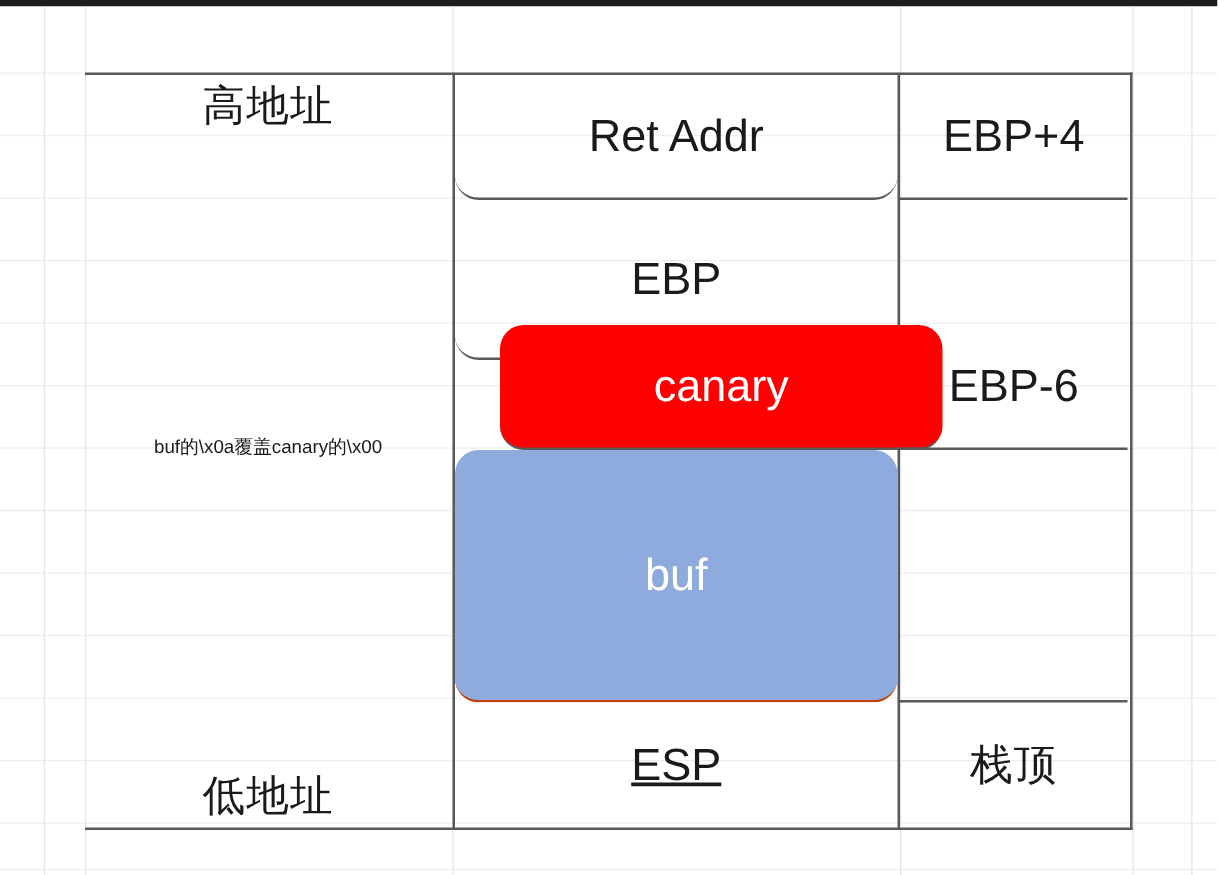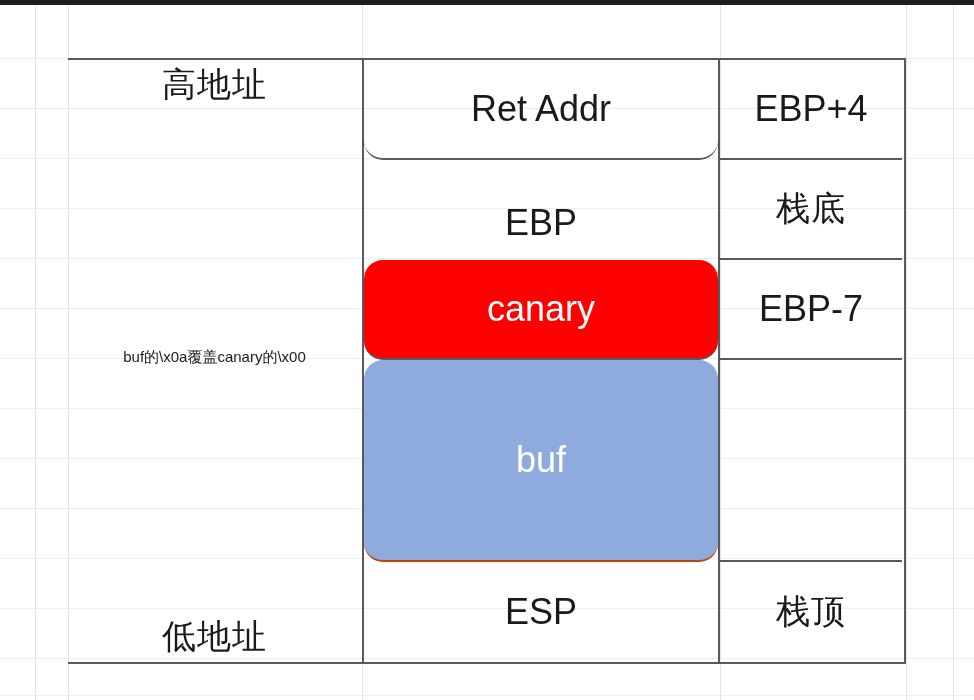--- a/index.html
+++ b/index.html
@@ -82,24 +82,24 @@
     color: #1a1a1a;
     text-align: center;
     white-space: nowrap;
   }
 
   
   #col-mid .cell { width: 354px; border-radius: 19px; }
   .c-ret   { top: 0px;   height: 100px; border-bottom: 2px solid #595959; }
   .c-ebp   { top: 100px; height: 128px; border-bottom: 2px solid #595959; }
   .c-canary{ top: 200px; height: 100px; background: #ff0000; color: #ffffff;
-             border-bottom: 2px solid #595959; }
+             border-bottom: 2px solid #595959; margin-left: 36px; }
   .c-buf   { top: 300px; height: 202px; background: #8faadc; color: #ffffff;
              border-bottom: 2px solid #c2410c; }
-  .c-esp   { top: 502px; height: 100px; }
+  .c-esp   { top: 502px; height: 100px; text-decoration: underline; }
 
   
   #col-right .cell { width: 182px; }
   .r-ebp4  { top: 0px;   height: 100px; border-bottom: 2px solid #595959; }
   .r-base  { top: 100px; height: 100px; border-bottom: 2px solid #595959; }
   .r-ebpm8 { top: 200px; height: 100px; border-bottom: 2px solid #595959; }
   .r-gap   { top: 300px; height: 202px; border-bottom: 2px solid #595959; }
   .r-top   { top: 502px; height: 100px; text-align: center; }
 
   
@@ -151,19 +151,18 @@
   <div class="tbl" id="col-mid">
     <div class="cell c-ret t-big">Ret Addr</div>
     <div class="cell c-ebp t-big">EBP</div>
     <div class="cell c-canary t-big">canary</div>
     <div class="cell c-buf t-big">buf</div>
     <div class="cell c-esp t-big">ESP</div>
   </div>
 
   <div class="tbl" id="col-right">
     <div class="cell r-ebp4 t-big">EBP+4</div>
-    <div class="cell r-base t-cjk">栈底</div>
-    <div class="cell r-ebpm8 t-big">EBP-7</div>
+    <div class="cell r-ebpm8 t-big">EBP-6</div>
     <div class="cell r-gap t-big"></div>
     <div class="cell r-top t-cjk">栈顶</div>
   </div>
 
 </div>
 
 </body></html>

